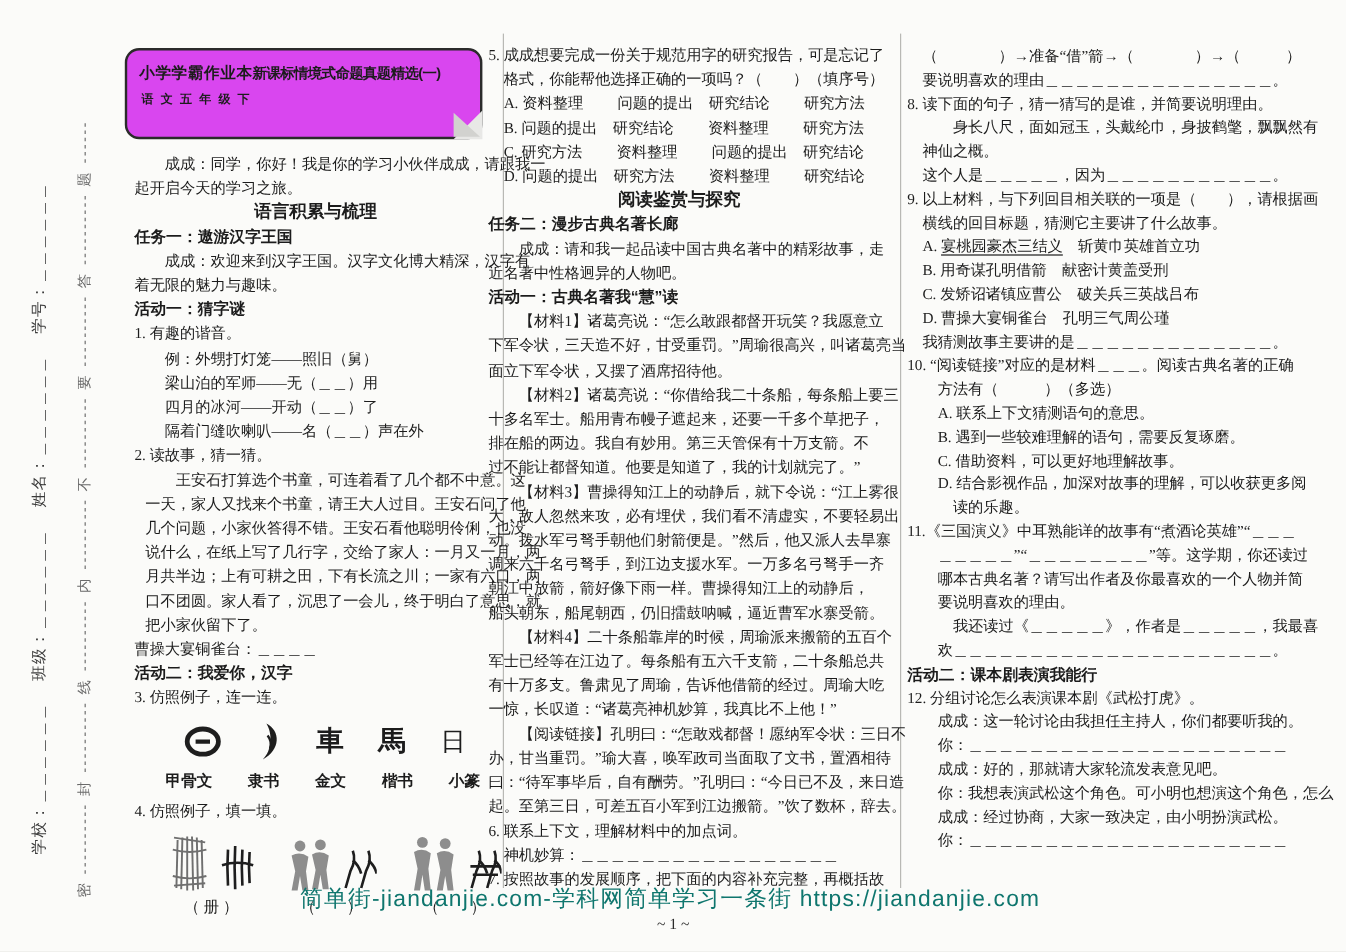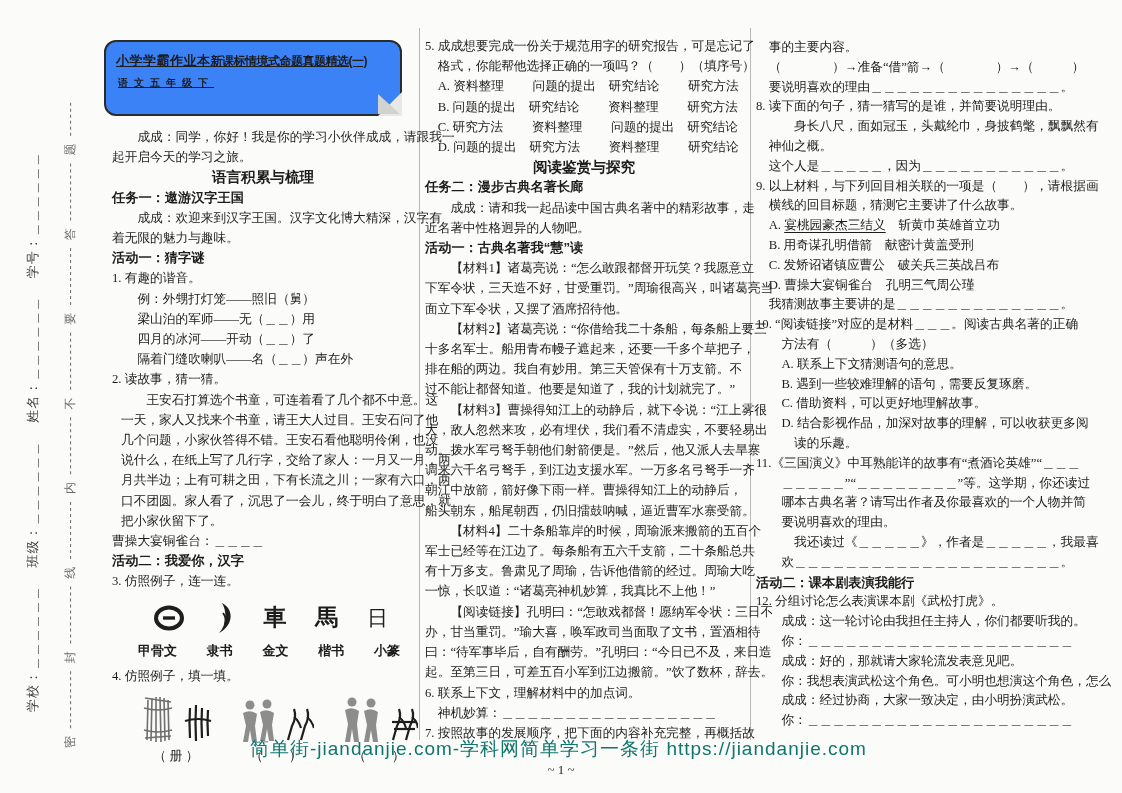--- a/index.html
+++ b/index.html
@@ -5,35 +5,35 @@
   html,body{margin:0;padding:0;background:#e8e8e6;}
   .page{position:relative;width:1122px;height:793px;background:#fbfbf9;overflow:hidden;
         font-family:"Liberation Serif",serif;color:#1c1c1c;}
   
   .vtext{position:absolute;white-space:nowrap;transform-origin:0 0;transform:rotate(-90deg);
          font-family:"Liberation Sans",sans-serif;color:#3a3a3a;}
   .fields{font-size:13px;letter-spacing:1px;}
   .sealline{font-size:12px;color:#6a6a6a;letter-spacing:2px;}
   
   .title-box{position:absolute;left:104px;top:40px;width:298px;height:76px;
-             border:2px solid #2b2b2b;border-radius:12px;background:#3b82f6;box-sizing:border-box;text-decoration:underline;}
+             border:2px solid #2b2b2b;border-radius:12px;background:#d946ef;box-sizing:border-box;}
   .title-row{display:flex;align-items:baseline;padding:10px 8px 0 10px;white-space:nowrap;}
   .series{font-weight:bold;font-size:13px;letter-spacing:.5px;font-family:"Liberation Sans",sans-serif;}
   .main-title{font-weight:bold;font-size:12px;margin-left:0;letter-spacing:-.5px;
               font-family:"Liberation Sans",sans-serif;}
   .subtitle{padding:6px 0 0 12px;font-weight:bold;font-size:10px;letter-spacing:6px;
             font-family:"Liberation Sans",sans-serif;}
   .dogear{position:absolute;right:-2px;bottom:-2px;width:0;height:0;
           border-left:24px solid transparent;border-bottom:24px solid #e8e8e6;}
   .dogear:after{content:"";position:absolute;left:-24px;bottom:-22px;width:0;height:0;
           border-bottom:20px solid #d2d2cf;border-right:22px solid transparent;}
   
   .col{position:absolute;}
   #col1{left:112px;top:127px;width:302px;}
-  #col2{left:425px;top:36px;width:318px;}
+  #col2{left:407px;top:36px;width:318px;}
   #col3{left:756px;top:38px;width:362px;}
   .ln{white-space:nowrap;line-height:20.2px;font-size:12.7px;}
   #col3 .ln{line-height:19.8px;}
   .b{font-weight:bold;font-family:"Liberation Sans",sans-serif;font-size:13.2px;}
   .ctr{text-align:center;font-weight:bold;font-size:14.6px;font-family:"Liberation Sans",sans-serif;}
   .sto{padding-left:9px;}
   .ul{text-decoration:underline;text-underline-offset:3px;text-align:right;}
   .vline{position:absolute;width:1px;background:#b8b8b4;top:28px;height:712px;}
   
   .glyph-row{display:flex;justify-content:space-between;align-items:center;
@@ -244,21 +244,20 @@
       <div class="ln">　　【阅读链接】孔明曰：“怎敢戏都督！愿纳军令状：三日不</div>
       <div class="ln">办，甘当重罚。”瑜大喜，唤军政司当面取了文书，置酒相待</div>
       <div class="ln">曰：“待军事毕后，自有酬劳。”孔明曰：“今日已不及，来日造</div>
       <div class="ln">起。至第三日，可差五百小军到江边搬箭。”饮了数杯，辞去。</div>
       <div class="ln">6. 联系上下文，理解材料中的加点词。</div>
       <div class="ln">　神机妙算：＿＿＿＿＿＿＿＿＿＿＿＿＿＿＿＿＿</div>
       <div class="ln">7. 按照故事的发展顺序，把下面的内容补充完整，再概括故</div>
   </div>
 
   <div class="col" id="col3">
-    <div class="ln">　事的主要内容。</div>
       <div class="ln">　（　　　　）→准备“借”箭→（　　　　）→（　　　）</div>
       <div class="ln">　要说明喜欢的理由＿＿＿＿＿＿＿＿＿＿＿＿＿＿＿。</div>
       <div class="ln">8. 读下面的句子，猜一猜写的是谁，并简要说明理由。</div>
       <div class="ln">　　　身长八尺，面如冠玉，头戴纶巾，身披鹤氅，飘飘然有</div>
       <div class="ln">　神仙之概。</div>
       <div class="ln">　这个人是＿＿＿＿＿，因为＿＿＿＿＿＿＿＿＿＿＿。</div>
       <div class="ln">9. 以上材料，与下列回目相关联的一项是（　　），请根据画</div>
       <div class="ln">　横线的回目标题，猜测它主要讲了什么故事。</div>
       <div class="ln"><span>　A. </span><span class="ul">宴桃园豪杰三结义</span><span>　斩黄巾英雄首立功</span></div>
       <div class="ln">　B. 用奇谋孔明借箭　献密计黄盖受刑</div>

